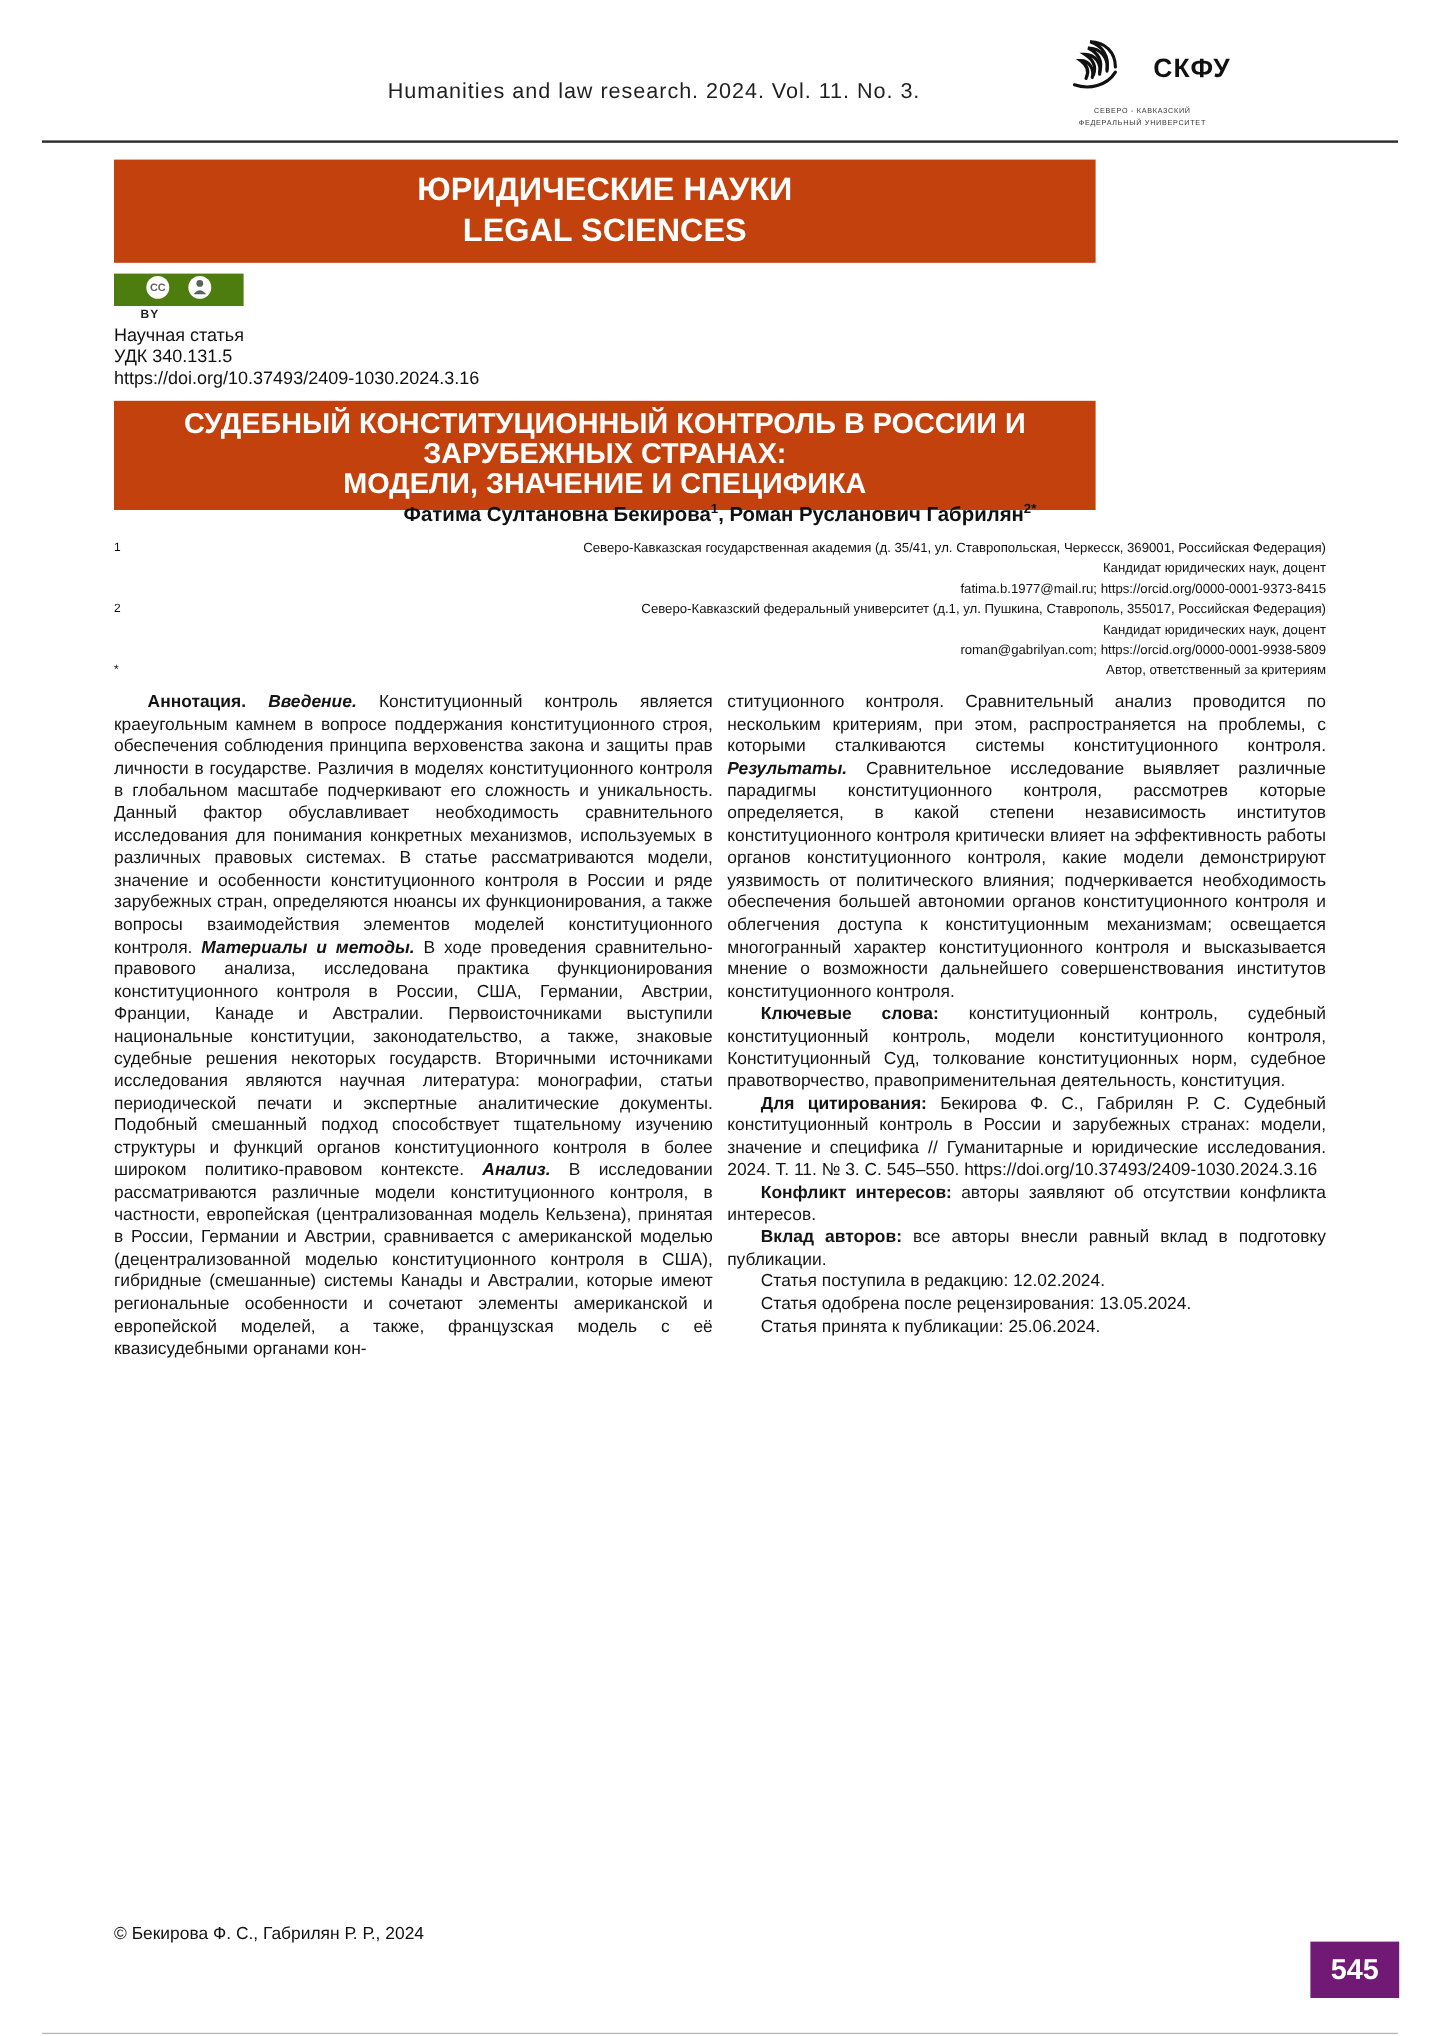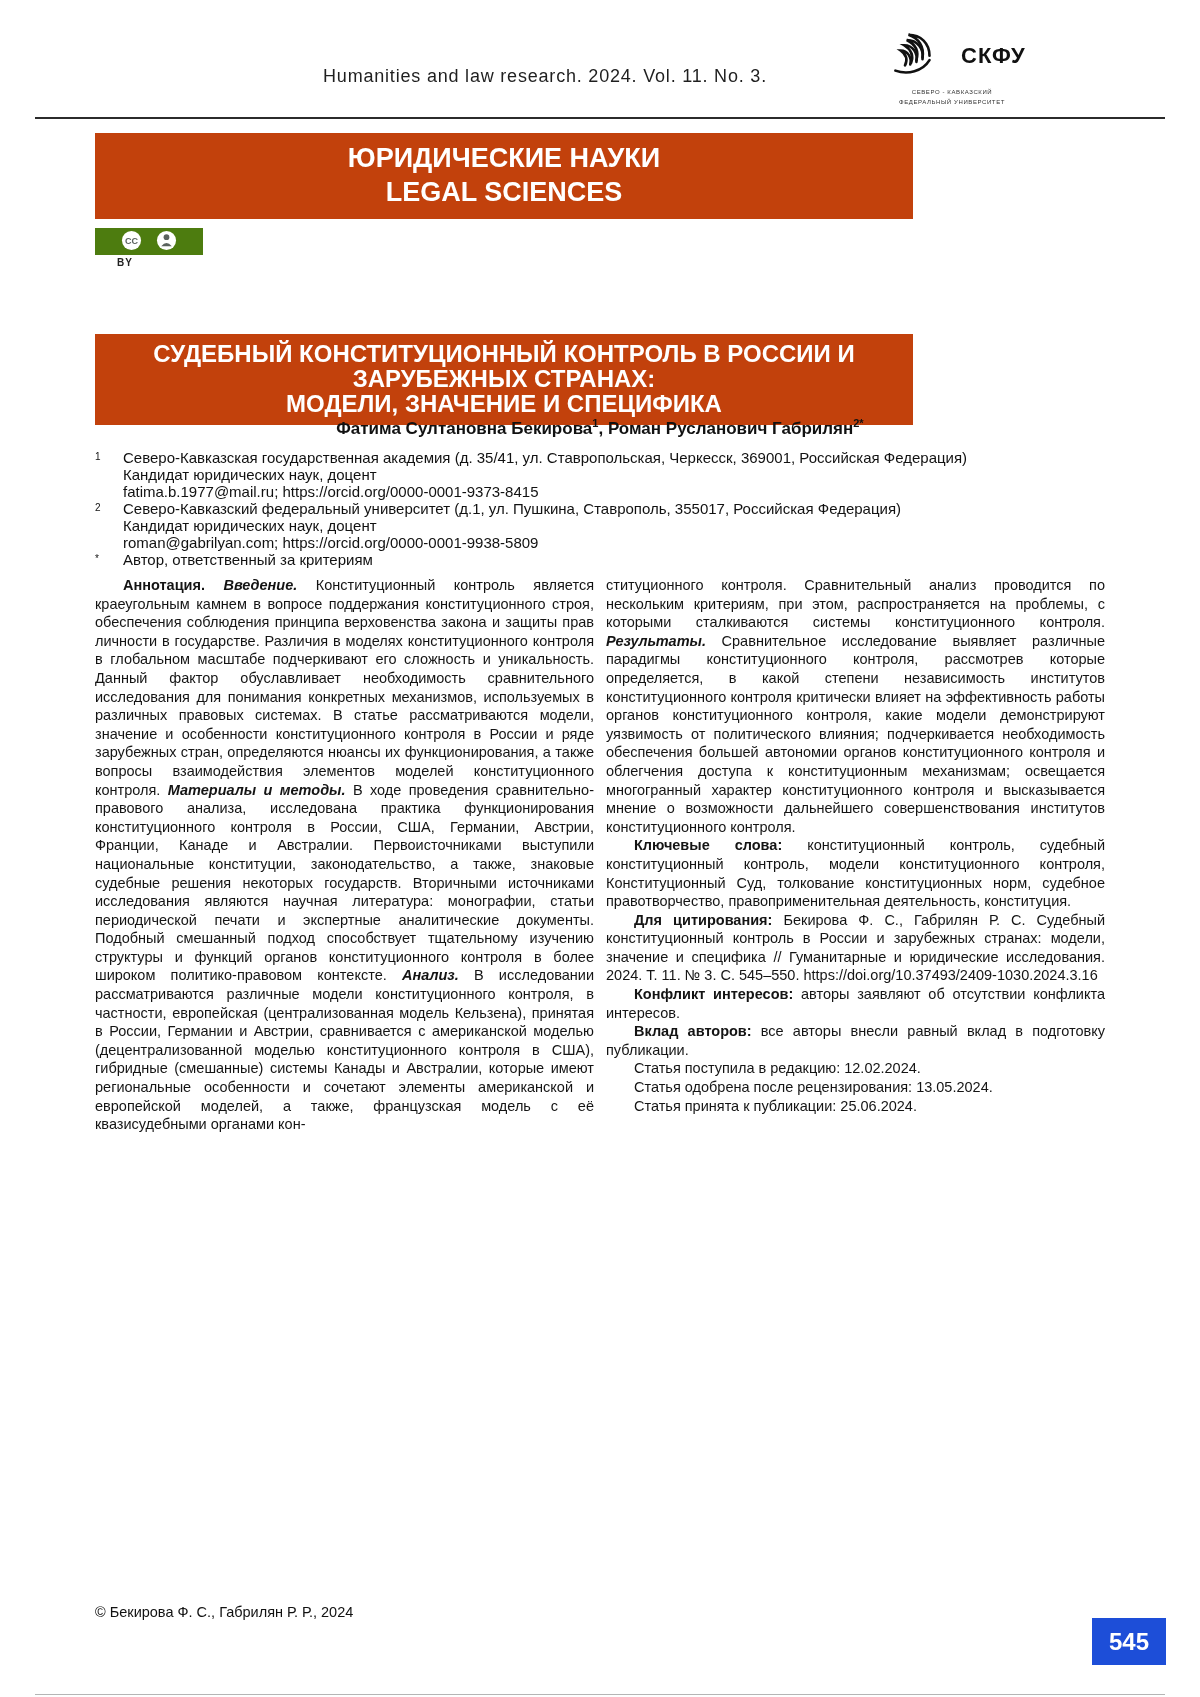--- a/index.html
+++ b/index.html
@@ -29,31 +29,31 @@
         font-size:10px;font-weight:700;color:#222;letter-spacing:1px;}
   .meta{position:absolute;top:271px;left:95px;font-size:15px;line-height:18px;color:#111;}
   .meta .doi{color:#111;text-decoration:none;cursor:pointer;}
 
   
   .authors{position:absolute;top:419px;left:95px;width:1010px;text-align:center;
         font-size:17px;font-weight:700;color:#111;}
   .affiliations{position:absolute;top:449px;left:95px;width:1010px;}
   .aff-row{display:flex;}
   .aff-marker{width:28px;font-size:10px;color:#111;padding-top:2px;}
-  .aff-text{flex:1;font-size:15px;line-height:17px;color:#111;}
+  .aff-text{flex:1;font-size:11px;line-height:17px;color:#111;text-align:right;}
 
   
   .columns{position:absolute;top:576px;left:95px;width:1010px;display:flex;gap:12px;}
   .col{flex:1;min-width:0;}
   .col p{margin:0;font-size:14.5px;line-height:18.6px;text-align:justify;color:#141414;}
   .col p.indent{text-indent:28px;}
 
   
   .copyright{position:absolute;top:1604px;left:95px;font-size:14.5px;color:#111;}
-  .page-number{position:absolute;top:1618px;right:34px;width:74px;height:47px;background:#1d4ed8;
+  .page-number{position:absolute;top:1618px;right:34px;width:74px;height:47px;background:#701a75;
         color:#fff;font-size:24px;font-weight:700;text-align:center;line-height:47px;}
   .bottom-rule{position:absolute;top:1694px;left:35px;width:1130px;height:1px;background:#b5b5b5;}
 
   sup{font-size:65%;line-height:0;}
 </style>
 </head>
 <body>
 
 <div class="page">
 
@@ -95,20 +95,25 @@
     <span>
       <svg width="21" height="21" viewBox="0 0 22 22">
         <circle cx="11" cy="11" r="10" fill="#ffffff"></circle>
         <circle cx="11" cy="7.5" r="3" fill="#5a625e"></circle>
         <path d="M5.5 17 Q11 10 16.5 17 Z" fill="#5a625e"></path>
       </svg>
     </span>
   </div>
   <div class="cc-by-label">BY</div>
 
+  <div class="meta">
+    <div>Научная статья</div>
+    <div>УДК 340.131.5</div>
+    <div class="doi">https://doi.org/10.37493/2409-1030.2024.3.16</div>
+  </div>
 
   <div class="banner title-banner">
     <div>СУДЕБНЫЙ КОНСТИТУЦИОННЫЙ КОНТРОЛЬ В РОССИИ И ЗАРУБЕЖНЫХ СТРАНАХ:</div>
     <div>МОДЕЛИ, ЗНАЧЕНИЕ И СПЕЦИФИКА</div>
   </div>
 
   <div class="authors"><span>Фатима Султановна Бекирова</span><sup>1</sup><span>, Роман Русланович Габрилян</span><sup>2*</sup></div>
 
   <div class="affiliations">
     <div class="aff-row">

